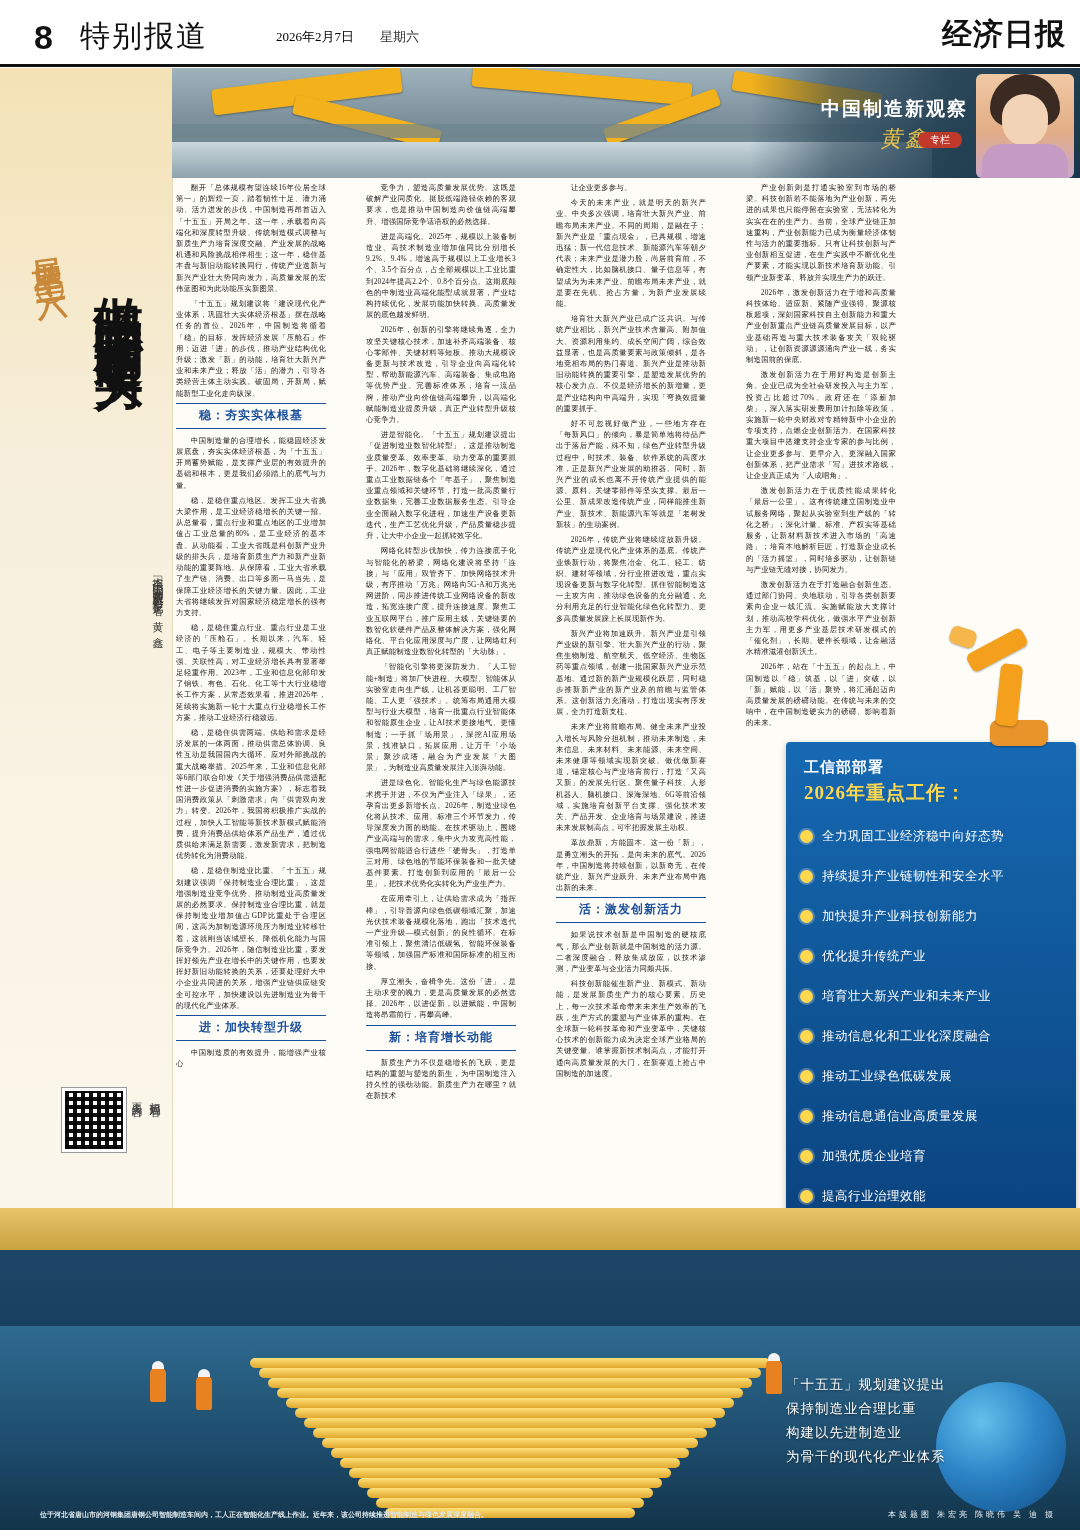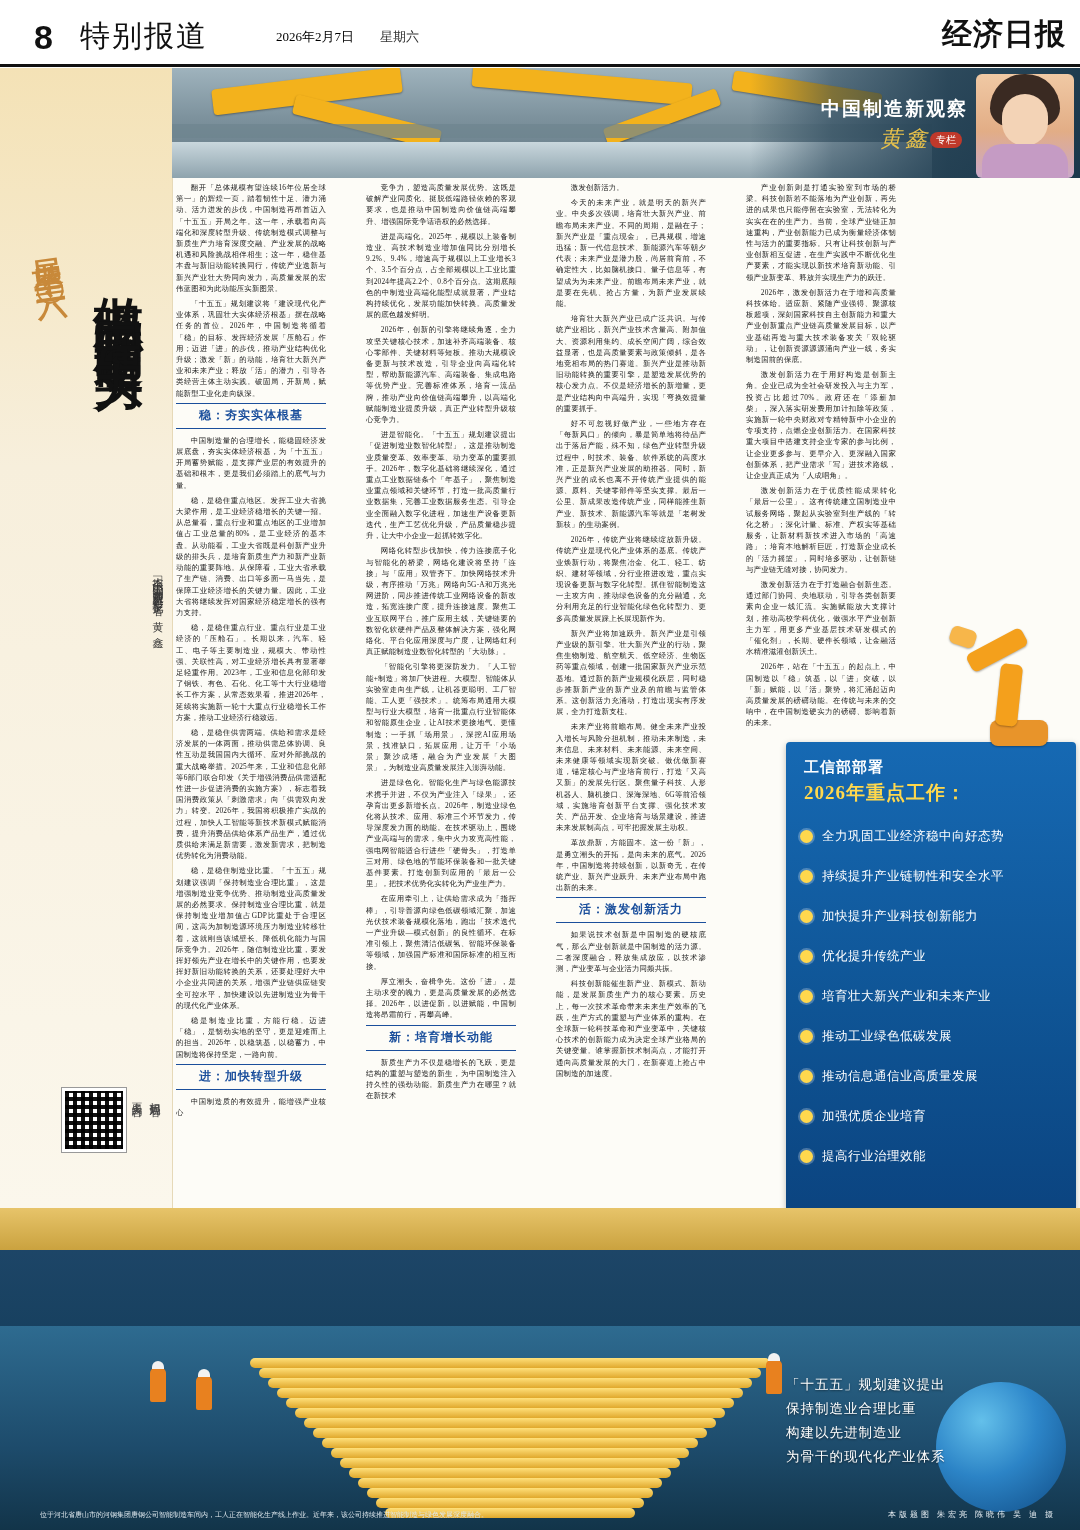--- a/index.html
+++ b/index.html
@@ -55,21 +55,21 @@
   .hero .a4{left:430px;top:40px;width:120px;height:18px;transform:rotate(-20deg);}
   .hero .a5{left:560px;top:14px;width:150px;height:20px;transform:rotate(9deg);}
   .hero .pipe{position:absolute;left:0;top:74px;width:760px;height:36px;background:linear-gradient(180deg,#c9d7dd,#8ea3ad);}
   .hero .pipe2{position:absolute;left:0;top:56px;width:760px;height:14px;background:#6e858f;opacity:.7;}
 
   
   .columnist{position:absolute;right:0;top:0;width:330px;height:110px;
     background:linear-gradient(90deg,rgba(40,70,90,0) 0%, rgba(30,60,80,.55) 25%, rgba(25,55,75,.85) 60%, rgba(20,50,70,.92) 100%);}
   .col-title{position:absolute;right:112px;top:28px;font-size:19px;font-weight:bold;color:#fff;letter-spacing:2px;white-space:nowrap;}
   .col-sign{position:absolute;right:150px;top:56px;font-size:22px;color:#e9c24a;font-style:italic;letter-spacing:3px;}
-  .col-badge{position:absolute;right:118px;top:64px;font-size:10px;color:#fff;background:#c0392b;border-radius:8px;padding:1px 6px;}
+  .col-badge{position:absolute;right:118px;top:64px;font-size:10px;color:#fff;background:#c0392b;border-radius:8px;padding:1px 12px;}
   .col-portrait{position:absolute;right:6px;top:6px;width:98px;height:104px;border-radius:6px;
     background:linear-gradient(180deg,#f0c9a4 0%, #e2ad86 55%, #caa7c9 100%);}
   .col-portrait .hair{position:absolute;left:14px;top:0;width:70px;height:52px;background:#3a2a22;border-radius:35px 35px 18px 18px;}
   .col-portrait .face{position:absolute;left:26px;top:20px;width:46px;height:52px;background:#f3d3b6;border-radius:23px;}
   .col-portrait .body{position:absolute;left:6px;top:70px;width:86px;height:36px;background:#c59bc4;border-radius:20px 20px 0 0;}
 
   
   .textzone{position:absolute;left:176px;top:182px;width:900px;height:1028px;}
   .col{position:absolute;top:0;width:150px;height:1020px;}
   .col p{margin:0 0 4px 0;font-size:7.4px;line-height:11.2px;text-align:justify;color:#1a1a1a;letter-spacing:.2px;}
@@ -96,21 +96,21 @@
 
   
   .bottomphoto{position:absolute;left:0;top:1208px;width:1080px;height:322px;overflow:hidden;
     background:linear-gradient(180deg,#20486b 0%, #17405f 40%, #0e2d46 100%);}
   .bp-floor{position:absolute;left:0;top:118px;width:1080px;height:204px;
     background:linear-gradient(180deg,#2e6b90 0%, #1d4b6b 60%, #123449 100%);}
   .bp-roll{position:absolute;height:10px;border-radius:5px;background:linear-gradient(180deg,#ffe07a,#e0a82c);}
   .bp-worker{position:absolute;width:16px;height:34px;background:#e8811f;border-radius:5px 5px 2px 2px;}
   .bp-worker .h{position:absolute;left:2px;top:-7px;width:12px;height:8px;background:#f2f2f2;border-radius:6px 6px 0 0;}
   .bp-gold{position:absolute;left:0;top:0;width:1080px;height:42px;background:linear-gradient(180deg,#e7c46a,#caa23f);}
-  .bp-caption{position:absolute;left:40px;bottom:10px;width:560px;font-size:7px;color:#dfe8ee;line-height:10px;}
+  .bp-caption{position:absolute;left:40px;bottom:10px;width:560px;font-size:7px;color:#dfe8ee;line-height:10px;font-weight:bold;}
   .bp-credit{position:absolute;right:24px;bottom:10px;font-size:8px;color:#e7eef3;letter-spacing:3px;}
 
   
   .globe{position:absolute;right:24px;bottom:34px;width:270px;height:124px;}
   .globe .ball{position:absolute;right:-10px;bottom:-16px;width:130px;height:130px;border-radius:50%;
     background:radial-gradient(circle at 35% 30%, #6fd3ff 0%, #2f8fd8 45%, #0f4f8e 100%);opacity:.85;}
   .globe .line{position:absolute;left:0;font-size:13.5px;font-weight:normal;color:#fff;letter-spacing:1px;text-shadow:0 1px 2px rgba(0,0,0,.5);white-space:nowrap;text-align:center;}
   .gl1{top:4px;} .gl2{top:28px;} .gl3{top:52px;} .gl4{top:76px;}
 </style>
 </head>
@@ -160,39 +160,38 @@
   <div class="textzone">
     <div class="col" id="c0" style="left:0px;">
         <p class="ind">翻开「总体规模有望连续16年位居全球第一」的辉煌一页，踏着韧性十足、潜力涌动、活力迸发的步伐，中国制造再昂首迈入「十五五」开局之年。这一年，承载着向高端化和深度转型升级、传统制造模式调整与新质生产力培育深度交融、产业发展的战略机遇和风险挑战相伴相生；这一年，稳住基本盘与新旧动能转换同行，传统产业迭新与新兴产业壮大势同向发力，高质量发展的宏伟蓝图和为此动能压实新图景。</p>
         <p class="ind">「十五五」规划建议将「建设现代化产业体系，巩固壮大实体经济根基」摆在战略任务的首位。2026年，中国制造将循着「稳」的目标、发挥经济发展「压舱石」作用；迈进「进」的步伐，推动产业结构优化升级；激发「新」的动能，培育壮大新兴产业和未来产业；释放「活」的潜力，引导各类经营主体主动实践。破固局，开新局，赋能新型工业化走向纵深。</p>
         <div class="subhead">稳：夯实实体根基</div>
         <p class="ind">中国制造量的合理增长，能稳固经济发展底盘，夯实实体经济根基，为「十五五」开局蓄势赋能，是支撑产业层的有效提升的基础和根本，更是我们必须踏上的底气与力量。</p>
         <p class="ind">稳，是稳住重点地区。发挥工业大省挑大梁作用，是工业经济稳增长的关键一招。从总量看，重点行业和重点地区的工业增加值占工业总量的80%，是工业经济的基本盘。从动能看，工业大省既是科创新产业升级的排头兵，是培育新质生产力和新产业新动能的重要阵地。从保障看，工业大省承载了生产链、消费、出口等多面一马当先，是保障工业经济增长的关键力量。因此，工业大省将继续发挥对国家经济稳定增长的强有力支持。</p>
         <p class="ind">稳，是稳住重点行业。重点行业是工业经济的「压舱石」。长期以来，汽车、轻工、电子等主要制造业，规模大、带动性强、关联性高，对工业经济增长具有显著举足轻重作用。2023年，工业和信息化部印发了钢铁、有色、石化、化工等十大行业稳增长工作方案，从常态效果看，推进2026年，延续将实施新一轮十大重点行业稳增长工作方案，推动工业经济行稳致远。</p>
         <p class="ind">稳，是稳住供需两端。供给和需求是经济发展的一体两面，推动供需总体协调、良性互动是我国国内大循环、应对外部挑战的重大战略举措。2025年来，工业和信息化部等6部门联合印发《关于增强消费品供需适配性进一步促进消费的实施方案》，标志着我国消费政策从「刺激需求」向「供需双向发力」转变。2026年，我国将积极推广实战的过程，加快人工智能等新技术新模式赋能消费，提升消费品供给体系产品生产，通过优质供给来满足新需要，激发新需求，把制造优势转化为消费动能。</p>
         <p class="ind">稳，是稳住制造业比重。「十五五」规划建议强调「保持制造业合理比重」，这是增强制造业竞争优势、推动制造业高质量发展的必然要求。保持制造业合理比重，就是保持制造业增加值占GDP比重处于合理区间，这高为加制造源环境压力制造业转移壮着，这就刚当该城壁长、降低机化能力与国际竞争力。2026年，随信制造业比重，要发挥好领先产业在增长中的关键作用，也要发挥好新旧动能转换的关系，还要处理好大中小企业共同进的关系，增强产业链供应链安全可控水平，加快建设以先进制造业为骨干的现代化产业体系。</p>
-        <p class="ind">稳是制造业比重，方能行稳。迈进「稳」，是韧劲实地的坚守，更是迎难而上的担当。2026年，以稳筑基，以稳蓄力，中国制造将保持坚定，一路向前。</p>
         <div class="subhead">进：加快转型升级</div>
         <p class="ind">中国制造质的有效提升，能增强产业核心</p>
       </div>
     <div class="col" id="c1" style="left:190px;">
         <p class="ind">竞争力，塑造高质量发展优势。这既是破解产业同质化、挺脱低端路径依赖的客观要求，也是推动中国制造向价值链高端攀升、增强国际竞争话语权的必然选择。</p>
         <p class="ind">进是高端化。2025年，规模以上装备制造业、高技术制造业增加值同比分别增长9.2%、9.4%，增速高于规模以上工业增长3个、3.5个百分点，占全部规模以上工业比重到2024年提高2.2个、0.8个百分点。这期底颠色的中制造业高端化能型成就显著，产业结构持续优化，发展功能加快转换。高质量发展的底色越发鲜明。</p>
         <p class="ind">2026年，创新的引擎将继续角逐，全力攻坚关键核心技术，加速补齐高端装备、核心零部件、关键材料等短板。推动大规模设备更新与技术改造，引导企业向高端化转型，帮助新能源汽车、高端装备、集成电路等优势产业。完善标准体系，培育一流品牌，推动产业向价值链高端攀升，以高端化赋能制造业提质升级，真正产业转型升级核心竞争力。</p>
         <p class="ind">进是智能化。「十五五」规划建议提出「促进制造业数智化转型」，这是推动制造业质量变革、效率变革、动力变革的重要抓手。2026年，数字化基础将继续深化，通过重点工业数据链条个「年基子」，聚焦制造业重点领域和关键环节，打造一批高质量行业数据集，完善工业数据服务生态。引导企业全面融入数字化进程，加速生产设备更新迭代，生产工艺优化升级，产品质量稳步提升，让大中小企业一起抓转效字化。</p>
         <p class="ind">网络化转型步伐加快，传力连接底子化与智能化的桥梁，网络化建设将坚持「连接」与「应用」双管齐下。加快网络技术升级，有序推动「万兆」网络向5G-A和万兆光网进阶，同步推进传统工业网络设备的新改造，拓宽连接广度，提升连接速度。聚焦工业互联网平台，推广应用主线，关键链要的数智化软硬件产品及整体解决方案，强化网络化、平台化应用深度与广度，让网络红利真正赋能制造业数智化转型的「大动脉」。</p>
         <p class="ind">「智能化引擎将更深防发力。「人工智能+制造」将加厂快进程。大模型、智能体从实验室走向生产线，让机器更聪明、工厂智能、工人更「强技术」。统筹布局通用大模型与行业大模型，培育一批重点行业智能体和智能原生企业，让AI技术更接地气、更懂制造；一手抓「场用景」，深挖AI应用场景，找准缺口，拓展应用，让万千「小场景」聚沙成塔，融合为产业发展「大图景」，为制造业高质量发展注入澎湃动能。</p>
         <p class="ind">进是绿色化。智能化生产与绿色能源技术携手并进，不仅为产业注入「绿果」，还孕育出更多新增长点。2026年，制造业绿色化将从技术、应用、标准三个环节发力，传导深度发力面的助能。在技术驱动上，围绕产业高端与的需求，集中火力攻克高性能，强电网智能适合行进些「硬骨头」，打造单三对用、绿色地的节能环保装备和一批关键基件要素。打造创新到应用的「最后一公里」，把技术优势化实转化为产业生产力。</p>
         <p class="ind">在应用牵引上，让供给需求成为「指挥棒」，引导普源向绿色低碳领域汇聚，加速光伏技术装备规模化落地，跑出「技术迭代一产业升级—模式创新」的良性循环。在标准引领上，聚焦清洁低碳氢、智能环保装备等领域，加强国产标准和国际标准的相互衔接。</p>
         <p class="ind">厚立潮头，奋楫争先。这份「进」，是主动求变的魄力，更是高质量发展的必然选择。2026年，以进促新，以进赋能，中国制造将昂霜前行，再攀高峰。</p>
         <div class="subhead">新：培育增长动能</div>
         <p class="ind">新质生产力不仅是稳增长的飞跃，更是结构的重塑与塑造的新生，为中国制造注入持久性的强劲动能。新质生产力在哪里？就在新技术</p>
       </div>
     <div class="col" id="c2" style="left:380px;">
-        <p class="ind">激发创新活力。</p>
+        <p class="ind">让企业更多参与。</p>
         <p class="ind">今天的未来产业，就是明天的新兴产业。中央多次强调，培育壮大新兴产业、前瞻布局未来产业。不同的周期，是融在子；新兴产业是「重点现金」，已具规模，增速迅猛；新一代信息技术、新能源汽车等朝夕代表；未来产业是潜力股，尚居前育前，不确定性大，比如脑机接口、量子信息等，有望成为为未来产业。前瞻布局未来产业，就是要在先机、抢占方量，为新产业发展续能。</p>
         <p class="ind">培育壮大新兴产业已成广泛共识。与传统产业相比，新兴产业技术含量高、附加值大、资源利用集约、成长空间广阔，综合效益显著，也是高质量要素与政策倾斜，是各地竞相布局的热门赛道。新兴产业是推动新旧动能转换的重要引擎，是塑造发展优势的核心发力点。不仅是经济增长的新增量，更是产业结构向中高端升，实现「弯换效提量的重要抓手。</p>
         <p class="ind">好不可忽视好做产业，一些地方存在「每新风口」的倾向，暴是简单地将待品产出于落后产能，殊不知，绿色产业转型升级过程中，时技术、装备、软件系统的高度水准，正是新兴产业发展的助推器。同时，新兴产业的成长也离不开传统产业提供的能源、原料、关键零部件等坚实支撑。最后一公里、新成果改造传统产业，同样能推生新产业、新技术、新能源汽车等就是「老树发新枝」的生动案例。</p>
         <p class="ind">2026年，传统产业将继续绽放新升级。传统产业是现代化产业体系的基底。传统产业焕新行动，将聚焦冶金、化工、轻工、纺织、建材等领域，分行业推进改造，重点实现设备更新与数字化转型。抓住智能制造这一主攻方向，推动绿色设备的充分融通，充分利用充足的行业智能化绿色化转型力、更多高质量发展踩上长展现新作为。</p>
         <p class="ind">新兴产业将加速跃升。新兴产业是引领产业级的新引擎。壮大新兴产业的行动，聚焦生物制造、航空航天、低空经济、生物医药等重点领域，创建一批国家新兴产业示范基地。通过新的新产业规模化跃层，同时稳步推新新产业的新产业及的前瞻与监管体系。这创新活力充涌动，打造出现实有序发展，全力打造新支柱。</p>
         <p class="ind">未来产业将前瞻布局。健全未来产业投入增长与风险分担机制，推动未来制造，未来信息、未来材料、未来能源、未来空间、未来健康等领域实现新突破。做优做新赛道，锚定核心与产业培育前行，打造「又高又新」的发展先行区。聚焦量子科技、人形机器人、脑机接口、深海深地、6G等前沿领域，实施培育创新平台支撑、强化技术攻关、产品开发、企业培育与场景建设，推进未来发展制高点，可牢把握发展主动权。</p>
         <p class="ind">革故鼎新，方能固本。这一份「新」，是勇立潮头的开拓，是向未来的底气。2026年，中国制造将持续创新，以新奇无，在传统产业、新兴产业跃升、未来产业布局中跑出新的未来。</p>
         <div class="subhead">活：激发创新活力</div>
         <p class="ind">如果说技术创新是中国制造的硬核底气，那么产业创新就是中国制造的活力源。二者深度融合，释放集成放应，以技术渗测，产业变革与企业活力同频共振。</p>
         <p class="ind">科技创新能催生新产业、新模式、新动能，是发展新质生产力的核心要素。历史上，每一次技术革命带来未来生产效率的飞跃，生产方式的重塑与产业体系的重构。在全球新一轮科技革命和产业变革中，关键核心技术的创新能力成为决定全球产业格局的关键变量。谁掌握新技术制高点，才能打开通向高质量发展的大门，在新赛道上抢占中国制造的加速度。</p>
@@ -229,20 +228,24 @@
           <span class="tb-dot"></span>
           <span class="tb-label">加快提升产业科技创新能力</span>
         </div>
         <div class="tb-item">
           <span class="tb-dot"></span>
           <span class="tb-label">优化提升传统产业</span>
         </div>
         <div class="tb-item">
           <span class="tb-dot"></span>
           <span class="tb-label">培育壮大新兴产业和未来产业</span>
+        </div>
+        <div class="tb-item">
+          <span class="tb-dot"></span>
+          <span class="tb-label">推动信息化和工业化深度融合</span>
         </div>
         <div class="tb-item">
           <span class="tb-dot"></span>
           <span class="tb-label">推动工业绿色低碳发展</span>
         </div>
         <div class="tb-item">
           <span class="tb-dot"></span>
           <span class="tb-label">推动信息通信业高质量发展</span>
         </div>
         <div class="tb-item">

